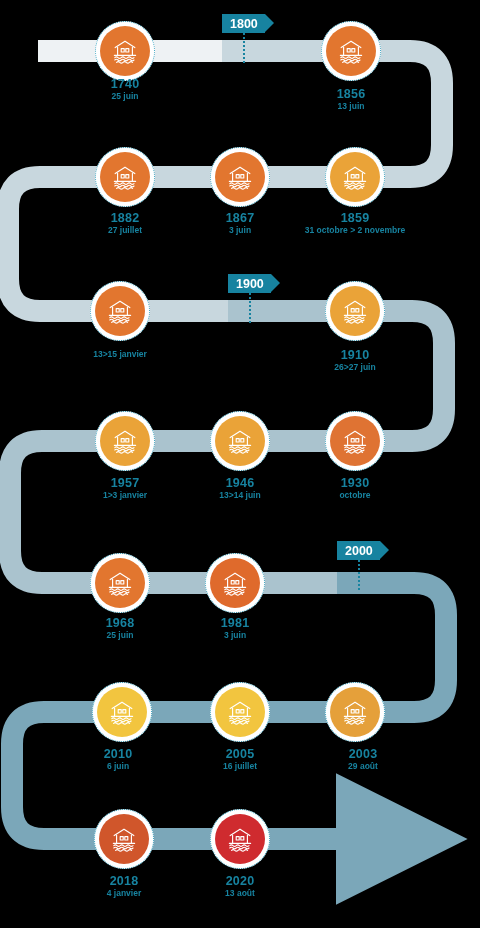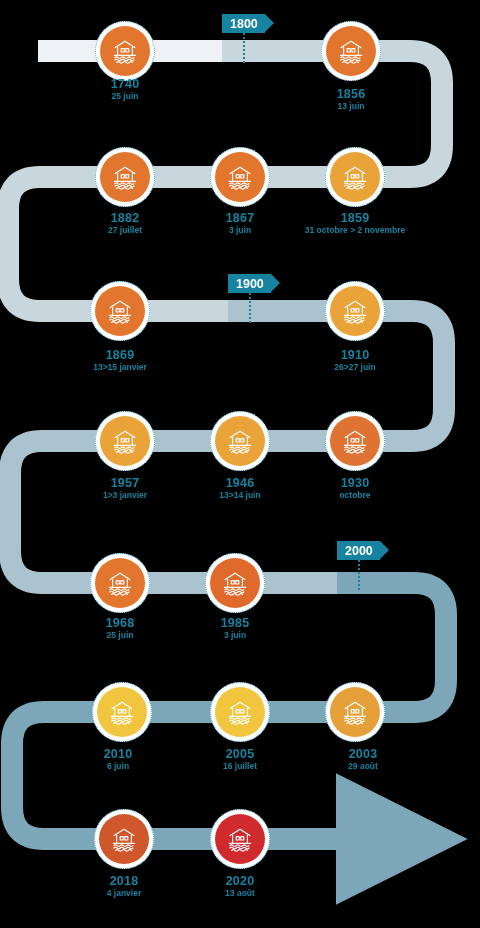--- a/index.html
+++ b/index.html
@@ -372,21 +372,20 @@
       </div>
       <div class="lbl" style="left: 240px; top: 212px;">
         <div class="yr">1867</div>
         <div class="dt">3 juin</div>
       </div>
       <div class="lbl" style="left: 355px; top: 212px;">
         <div class="yr">1859</div>
         <div class="dt">31 octobre &gt; 2 novembre</div>
       </div>
       <div class="lbl" style="left: 120px; top: 349px;">
-        <div class="yr">1869</div>
         <div class="dt">13&gt;15 janvier</div>
       </div>
       <div class="lbl" style="left: 355px; top: 349px;">
         <div class="yr">1910</div>
         <div class="dt">26&gt;27 juin</div>
       </div>
       <div class="lbl" style="left: 125px; top: 477px;">
         <div class="yr">1957</div>
         <div class="dt">1&gt;3 janvier</div>
       </div>
@@ -396,21 +395,21 @@
       </div>
       <div class="lbl" style="left: 355px; top: 477px;">
         <div class="yr">1930</div>
         <div class="dt">octobre</div>
       </div>
       <div class="lbl" style="left: 120px; top: 617px;">
         <div class="yr">1968</div>
         <div class="dt">25 juin</div>
       </div>
       <div class="lbl" style="left: 235px; top: 617px;">
-        <div class="yr">1985</div>
+        <div class="yr">1981</div>
         <div class="dt">3 juin</div>
       </div>
       <div class="lbl" style="left: 118px; top: 748px;">
         <div class="yr">2010</div>
         <div class="dt">6 juin</div>
       </div>
       <div class="lbl" style="left: 240px; top: 748px;">
         <div class="yr">2005</div>
         <div class="dt">16 juillet</div>
       </div>

